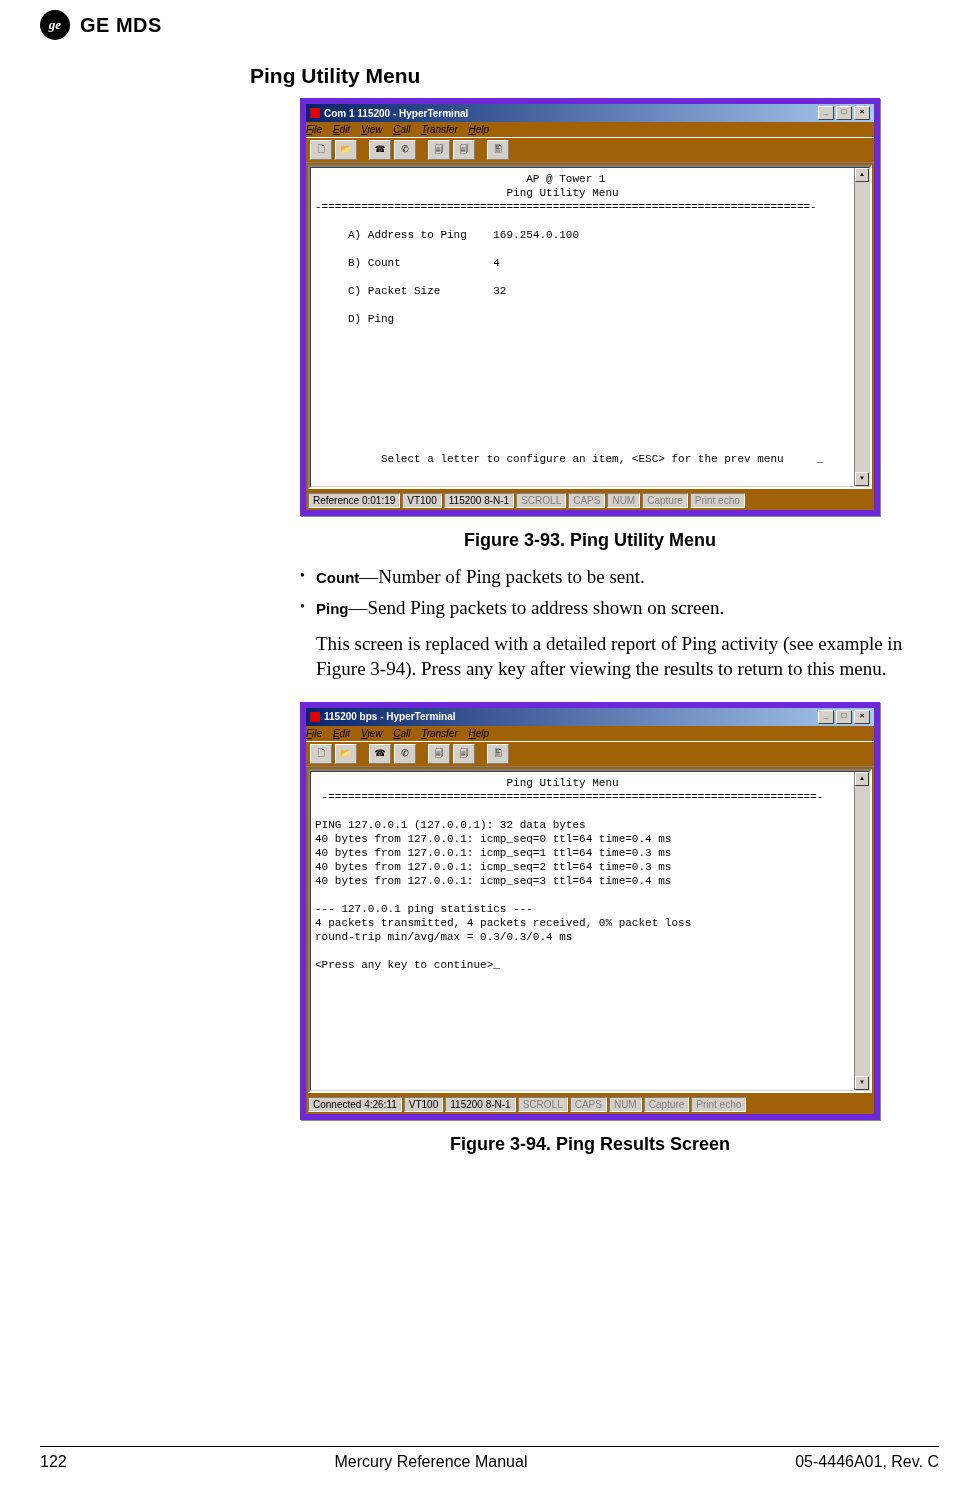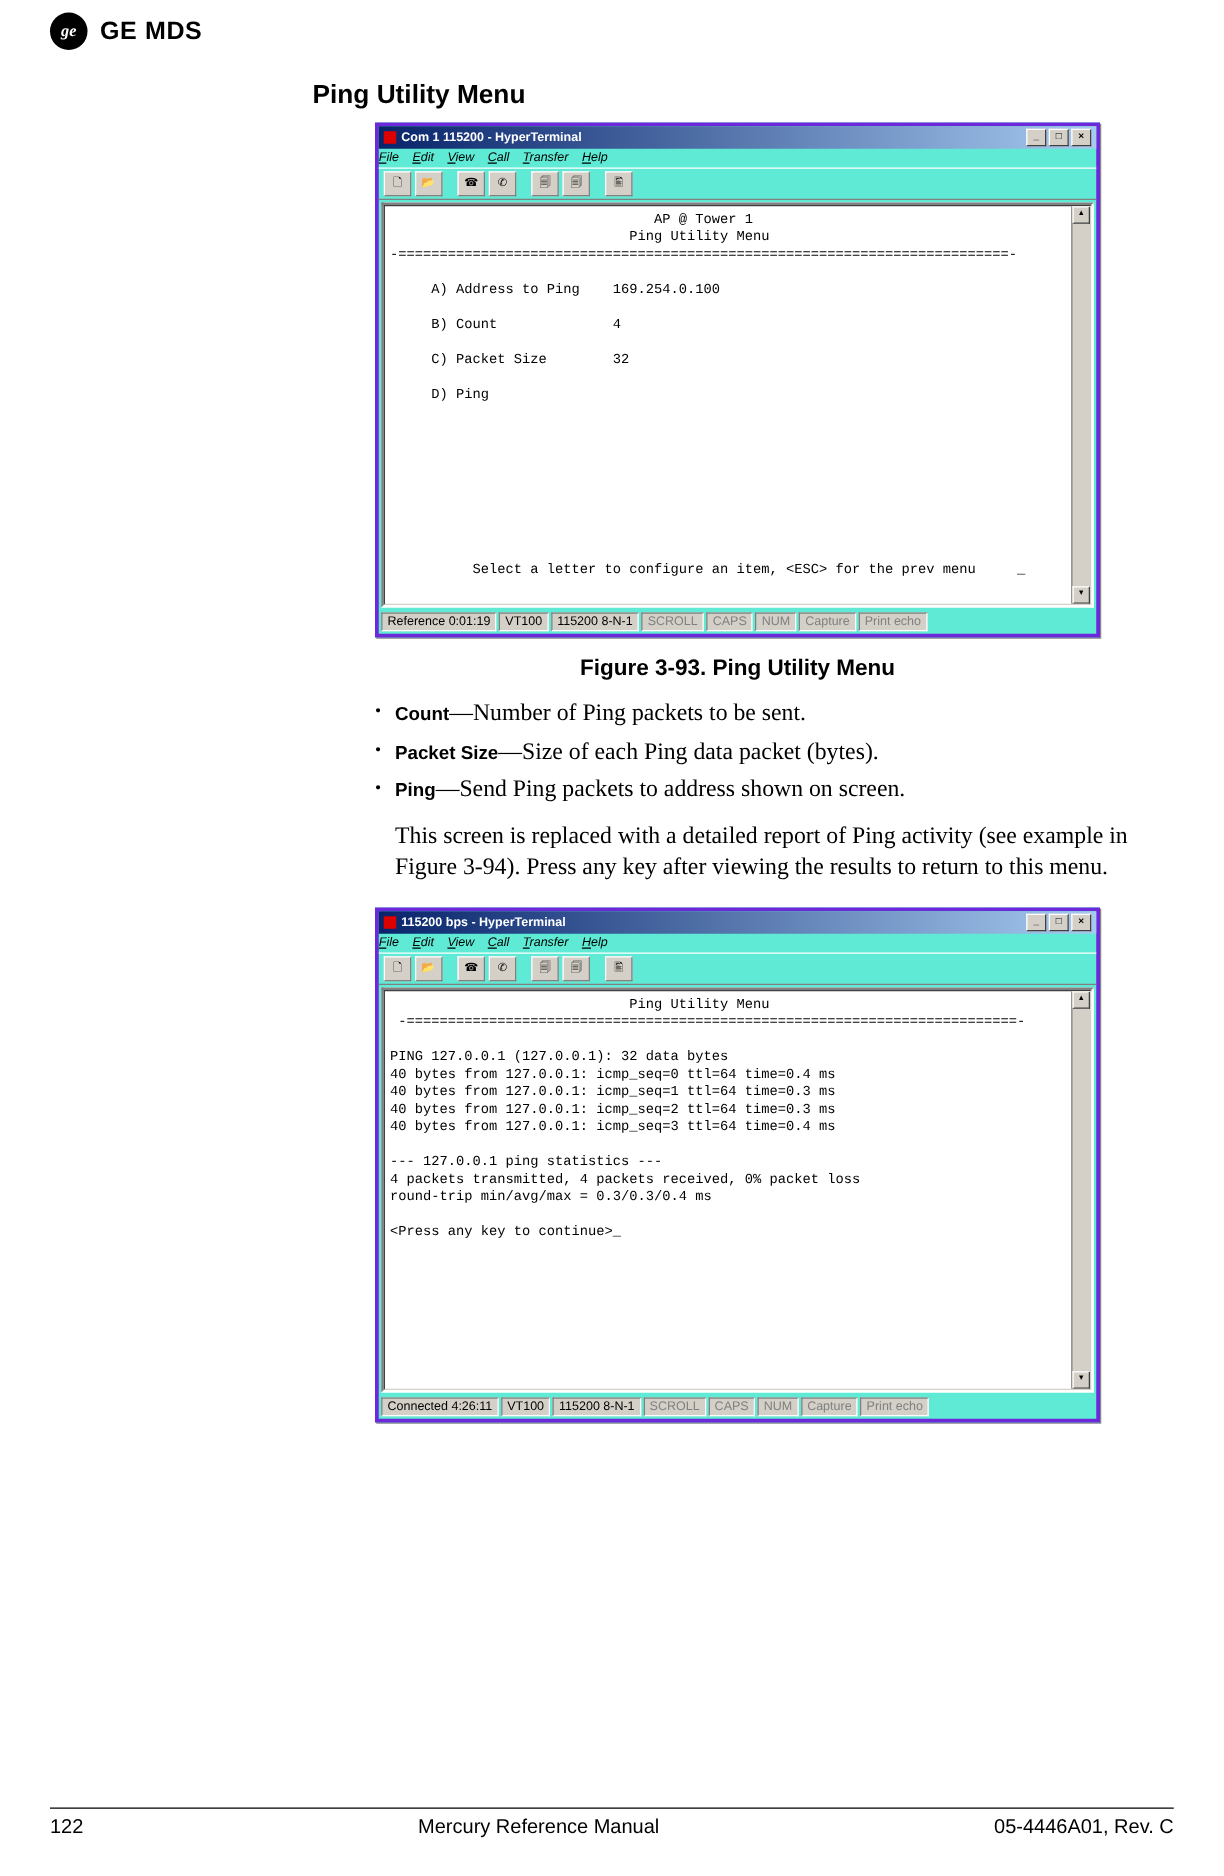--- a/index.html
+++ b/index.html
@@ -48,22 +48,22 @@
     font-family: Arial, sans-serif;
     font-weight: bold;
     font-size: 21px;
     margin: 20px 0 10px 210px;
   }
   .screenshot-wrap {
     margin-left: 260px;
     width: 580px;
   }
   .hyperterm {
-    border: 3px solid #6d28d9;
-    background: #5eead4;
+    border: 6px solid #6d28d9;
+    background: #a16207;
     font-family: Tahoma, Arial, sans-serif;
     font-size: 10px;
     box-shadow: 1px 1px 0 #888;
   }
   .ht-title {
     background: linear-gradient(to right, #08246b, #a6caf0);
     color: #fff;
     padding: 2px 4px;
     display: flex;
     align-items: center;
@@ -333,23 +333,20 @@
   </div>
 
   <div class="figure-caption" style="margin-left:260px; width:580px;">Figure 3-93. Ping Utility Menu</div>
 
   <div class="body-content">
     <ul class="bullet-list">
       <li>
         <span class="term">Count</span><span>—Number of Ping packets to be sent.</span>
       </li>
       <li>
-        <span class="term">Packet Size</span><span>—Size of each Ping data packet (bytes).</span>
-      </li>
-      <li>
         <span class="term">Ping</span><span>—Send Ping packets to address shown on screen.</span>
       </li>
     </ul>
     <div class="sub-para">
       <span>This screen is replaced with a detailed report of Ping activity (see example in </span><span class="link-blue">Figure 3-94</span><span>). Press any key after viewing the results to return to this menu.</span>
     </div>
   </div>
 
   <div class="screenshot-wrap">
     <div class="hyperterm">
@@ -412,20 +409,21 @@
         <div class="ht-sbox">115200 8-N-1</div>
         <div class="ht-sbox dim">SCROLL</div>
         <div class="ht-sbox dim">CAPS</div>
         <div class="ht-sbox dim">NUM</div>
         <div class="ht-sbox dim">Capture</div>
         <div class="ht-sbox dim">Print echo</div>
       </div>
     </div>
   </div>
 
+  <div class="figure-caption" style="margin-left:260px; width:580px;">Figure 3-94. Ping Results Screen</div>
 
   <div class="footer">
     <div>122</div>
     <div>Mercury Reference Manual</div>
     <div>05-4446A01, Rev. C</div>
   </div>
 
 </div>
 
 </body></html>

